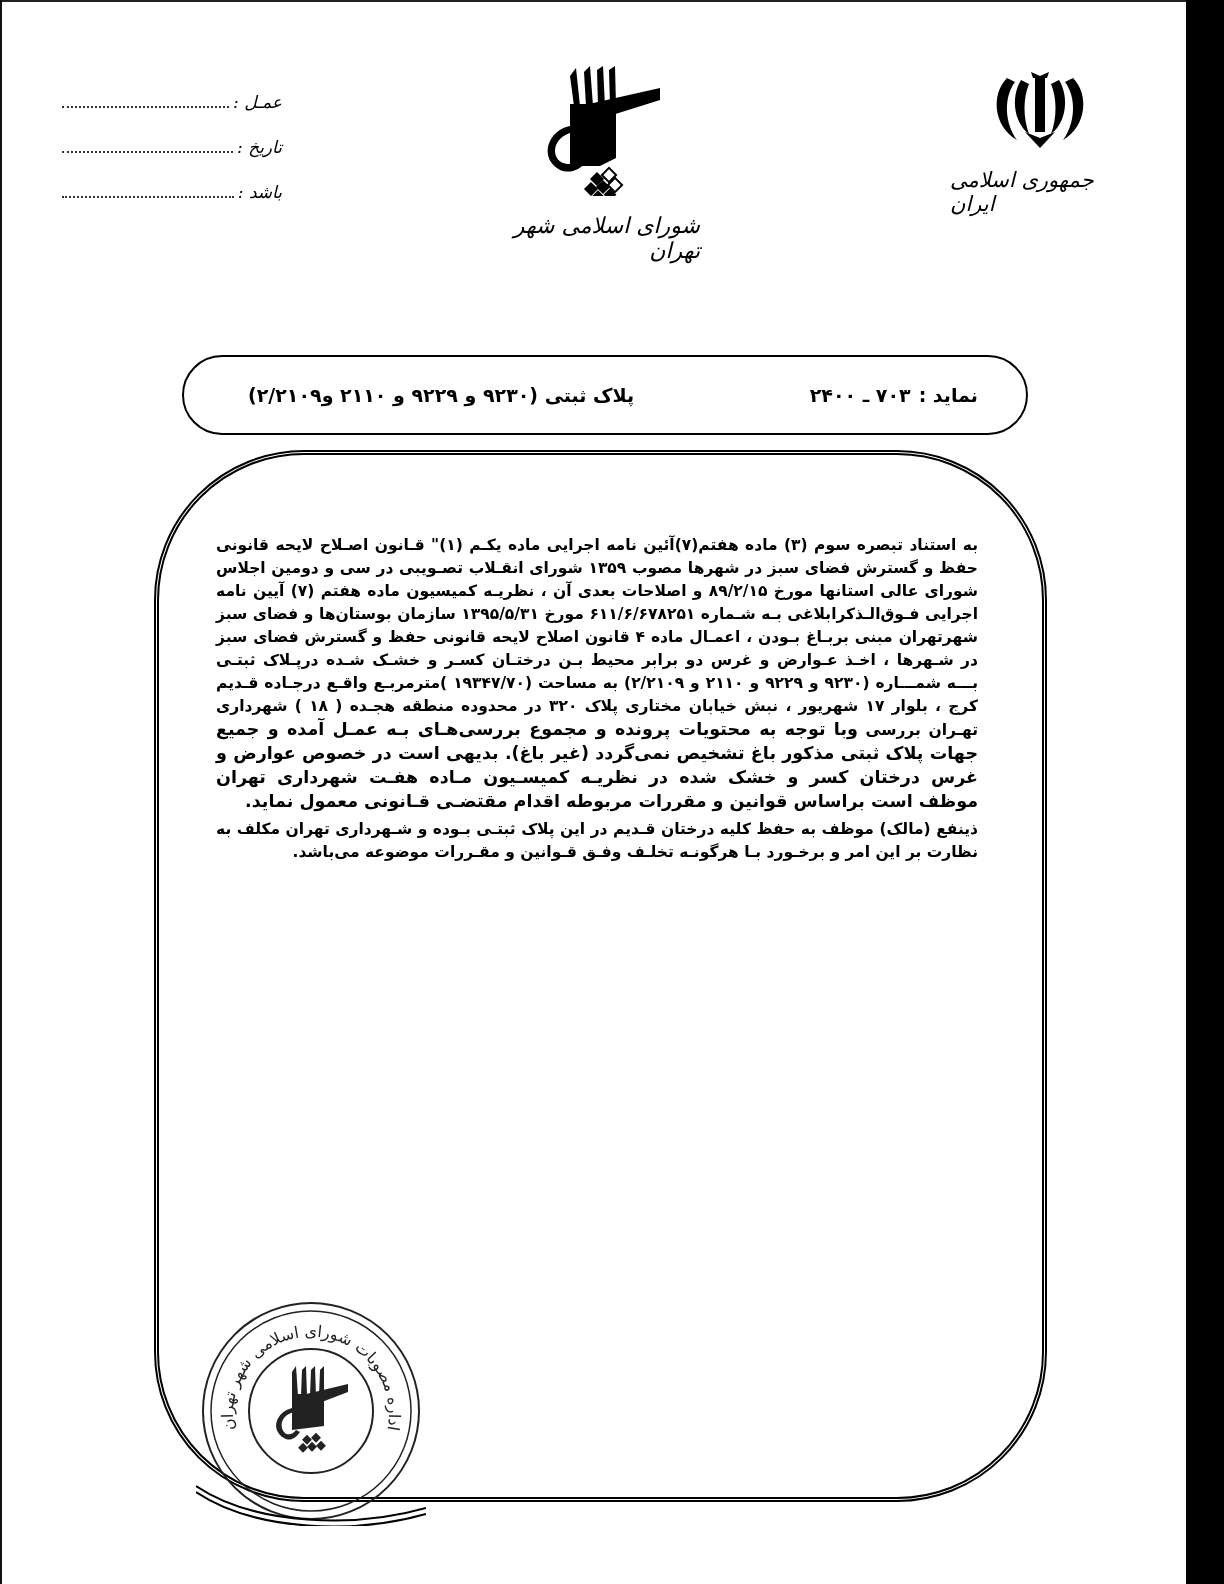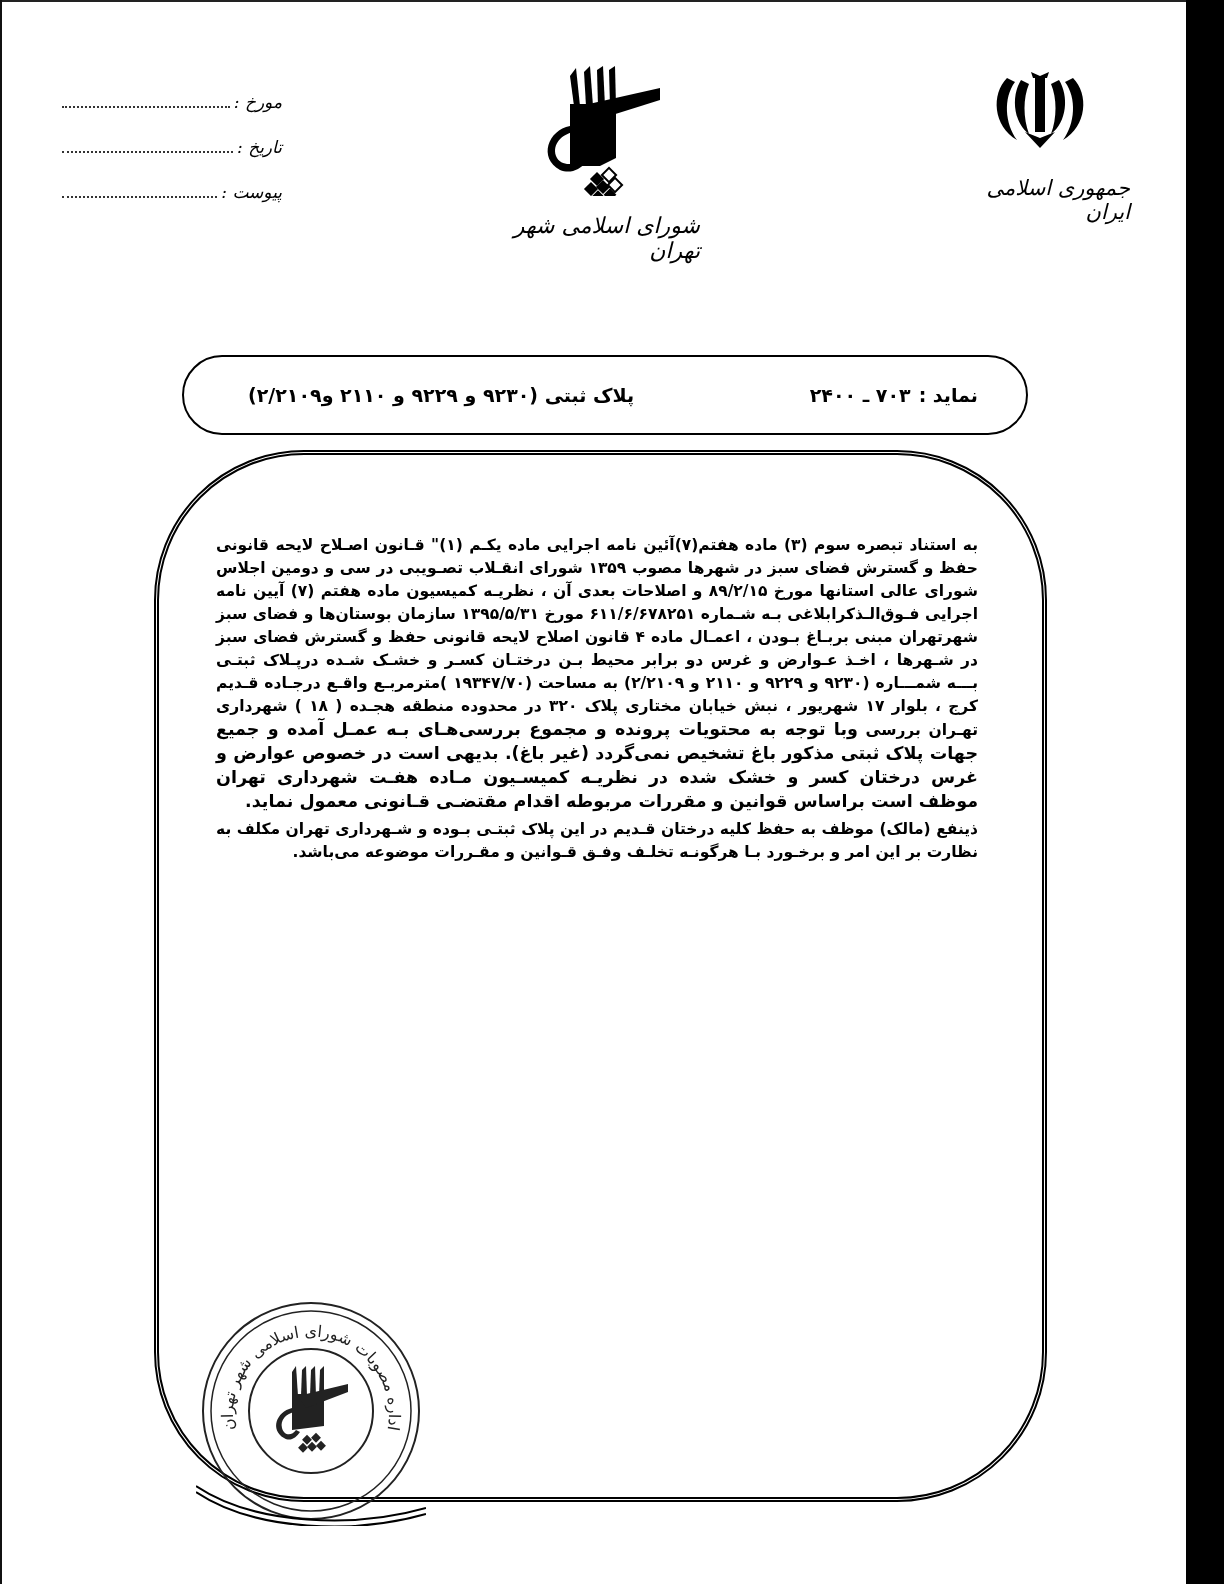--- a/index.html
+++ b/index.html
@@ -13,22 +13,22 @@
   .scan-right { position: absolute; right: 0; top: 0; width: 38px; height: 1584px; background: #000; }
 
   
   .fields { position: absolute; left: 62px; top: 92px; width: 220px; direction: rtl; }
   .field-row { display: flex; align-items: baseline; height: 45px; }
   .field-label { font-family: "DejaVu Serif", serif; font-style: italic; font-size: 17px; white-space: nowrap; padding-left: 4px; }
   .field-line { flex: 1; border-bottom: 2px dotted #333; height: 14px; }
 
   
   .emblem { position: absolute; left: 985px; top: 68px; width: 110px; height: 80px; }
-  .emblem-caption { position: absolute; left: 950px; top: 168px; width: 180px; text-align: right; direction: rtl;
-    font-family: "DejaVu Serif", serif; font-style: italic; font-size: 21px; margin-top: 8px; }
+  .emblem-caption { position: absolute; left: 950px; top: 168px; width: 180px; text-align: left; direction: rtl;
+    font-family: "DejaVu Serif", serif; font-style: italic; font-size: 21px; }
 
   
   .council-logo { position: absolute; left: 530px; top: 66px; width: 140px; height: 130px; }
   .council-caption { position: absolute; left: 490px; top: 213px; width: 210px; text-align: right; direction: rtl;
     font-family: "DejaVu Serif", serif; font-style: italic; font-size: 22px; }
 
   
   .idbar { position: absolute; left: 182px; top: 355px; width: 846px; height: 80px;
     border: 2px solid #000; border-radius: 40px; box-sizing: border-box; direction: rtl;
     display: flex; align-items: center; padding: 0 48px; font-weight: bold; font-size: 19px; }
@@ -51,29 +51,29 @@
 </style>
 </head>
 <body>
 
 <div class="scan-top"></div>
 <div class="scan-left"></div>
 <div class="scan-right"></div>
 
 <div class="fields">
   <div class="field-row">
-    <span class="field-label">مورخ :</span>
+    <span class="field-label">عمـل :</span>
     <span class="field-line"></span>
   </div>
   <div class="field-row">
     <span class="field-label">تاریخ :</span>
     <span class="field-line"></span>
   </div>
   <div class="field-row">
-    <span class="field-label">پیوست :</span>
+    <span class="field-label">باشد :</span>
     <span class="field-line"></span>
   </div>
 </div>
 
 <div class="council-logo">
   <svg viewBox="0 0 140 130" width="140" height="130">
     <path d="M40 10 L46 2 L50 40 L44 40 Z" fill="#000"></path>
     <path d="M54 6 L60 0 L63 40 L56 40 Z" fill="#000"></path>
     <path d="M67 4 L73 0 L75 40 L68 40 Z" fill="#000"></path>
     <path d="M79 4 L85 0 L86 40 L80 40 Z" fill="#000"></path>

